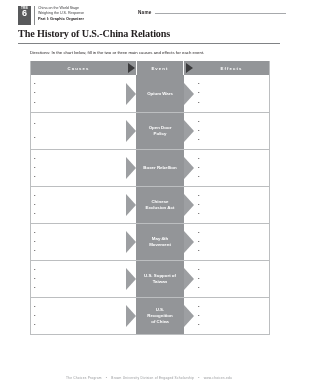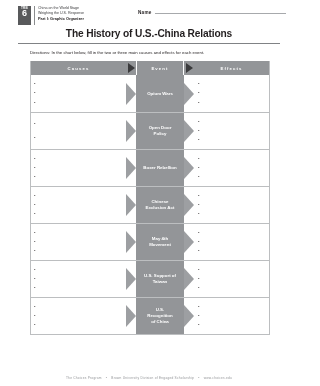--- a/index.html
+++ b/index.html
@@ -88,26 +88,27 @@
     margin-left: 3px;
     height: 1px;
   }
 
   
   .title-wrap {
     padding: 4px 18px 0 18px;
   }
   h1.title {
     margin: 0;
-    text-align: center;
+    text-align: left;
     font-size: 10.2px;
     font-weight: bold;
     letter-spacing: -0.15px;
     color: #231f20;
     padding-bottom: 4px;
+    font-family: Liberation Serif, serif;
   }
   .title-rule {
     border-bottom: 0.9px solid #808285;
     width: 100%;
   }
 
   
   .directions {
     margin: 6px 18px 0 30px;
     font-size: 4.3px;

